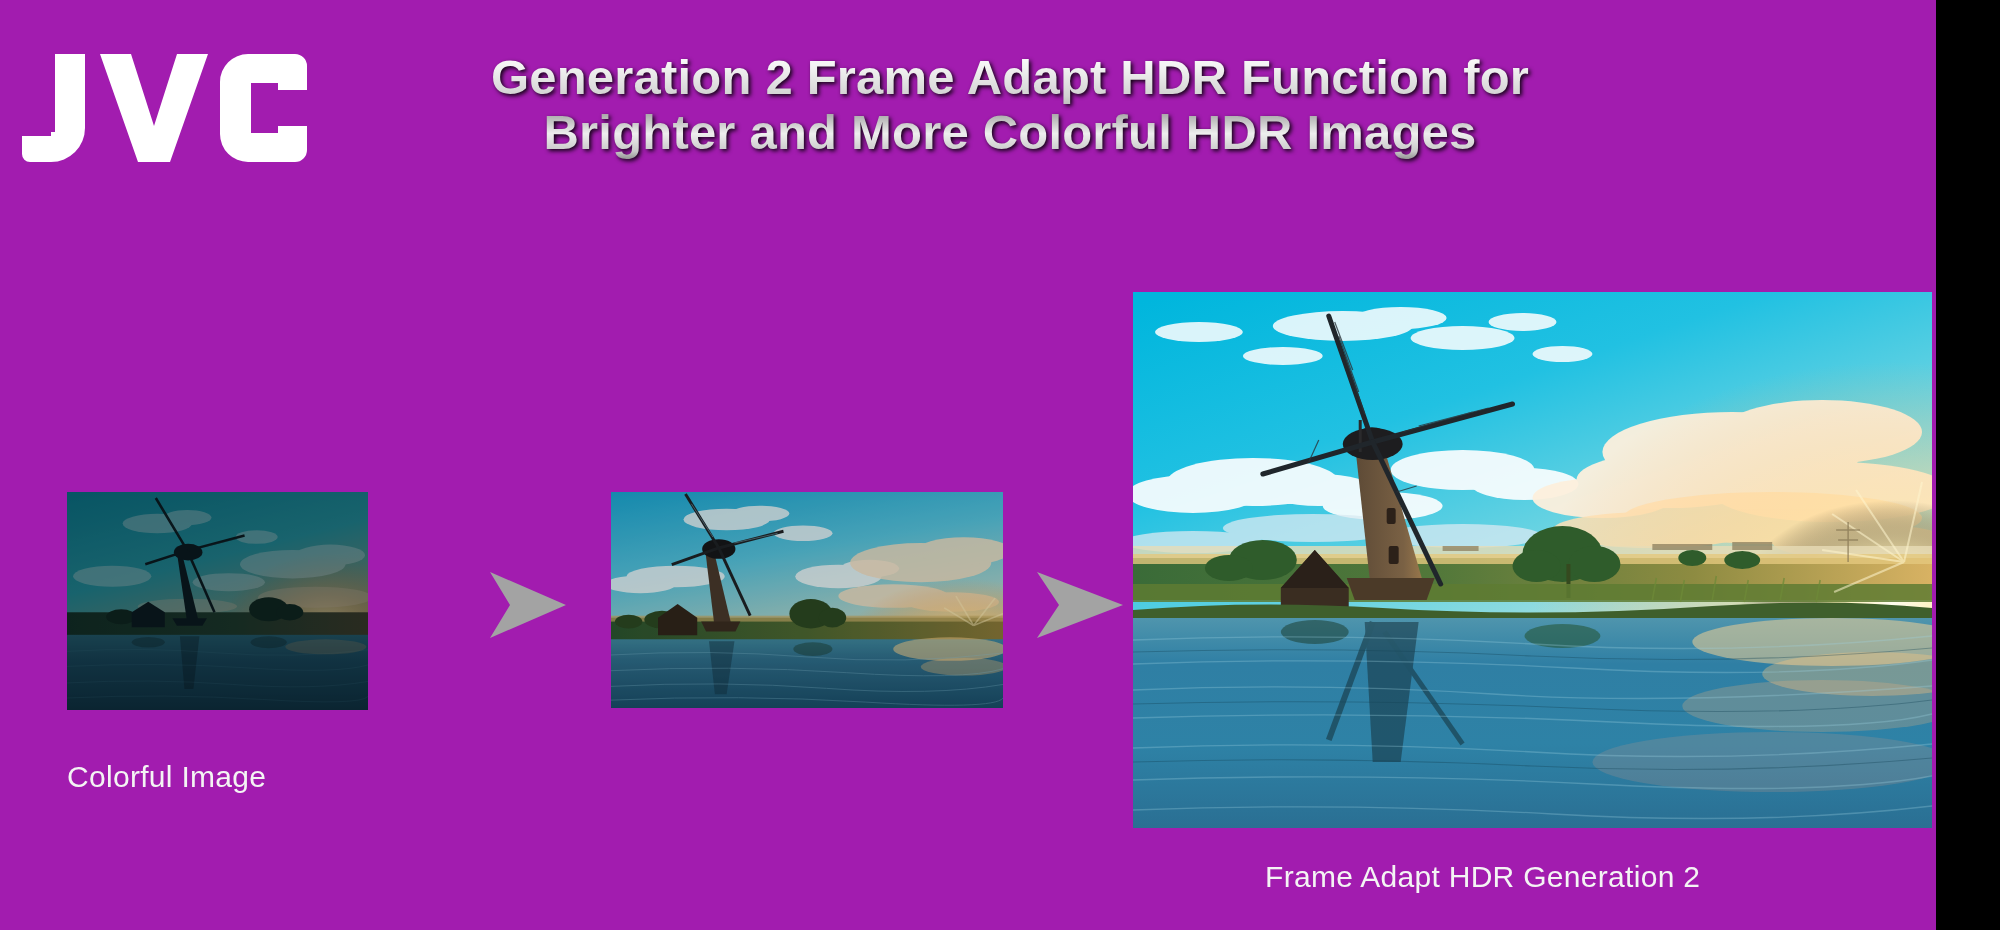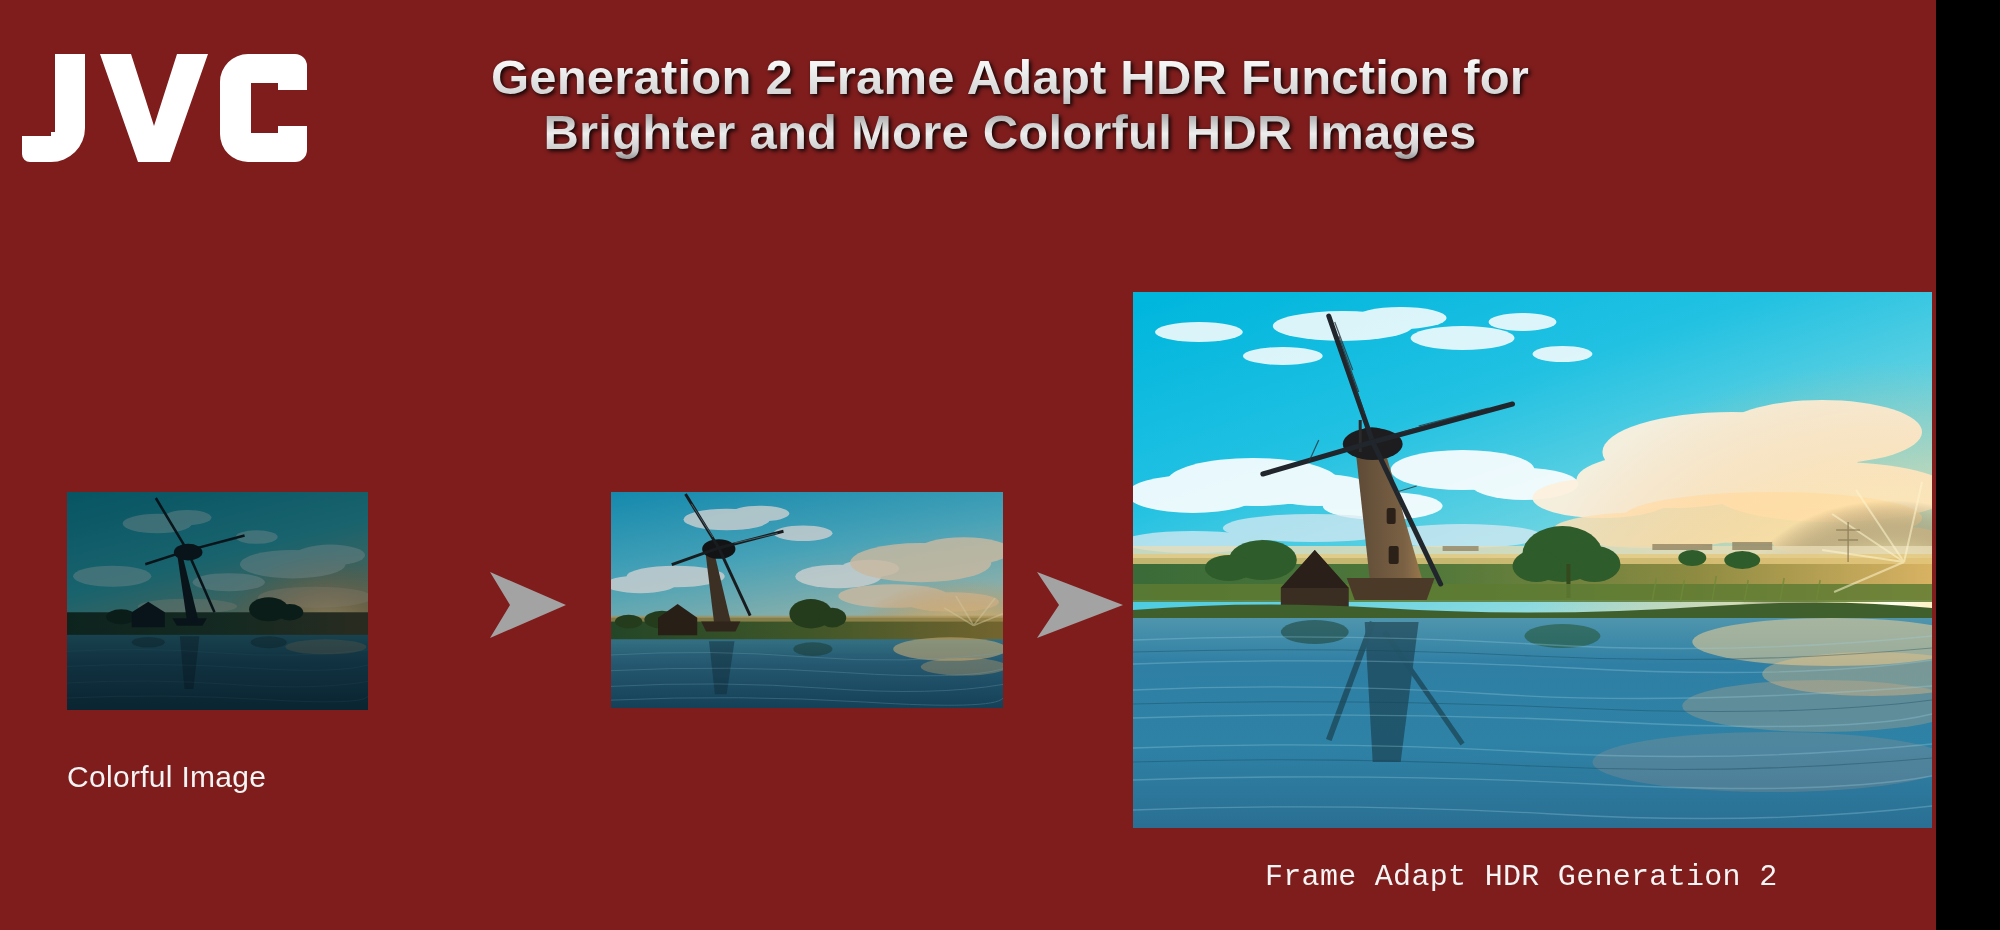--- a/index.html
+++ b/index.html
@@ -1,17 +1,17 @@
 <!DOCTYPE html>
 <html><head>
 <meta charset="utf-8">
 <style>
   html,body{margin:0;padding:0;background:#000;}
   body{width:2000px;height:930px;overflow:hidden;font-family:"Liberation Sans",sans-serif;}
-  .stage{position:relative;width:1936px;height:930px;background:#7f1d1d;}
+  .stage{position:relative;width:1936px;height:930px;background:#a21caf;}
 
   
   .logo{position:absolute;left:22px;top:48px;width:285px;height:120px;}
   .logo svg{display:block;}
 
   
   .headline{
     position:absolute; left:330px; top:50px; width:1360px;
     text-align:center; line-height:1.12;
     font-size:49px; font-weight:bold; letter-spacing:0.2px;
@@ -42,21 +42,21 @@
   .arrow svg{display:block;width:100%;height:100%;}
 
   
   .caption{
     position:absolute; color:#f4f4f4; font-size:30px;
     font-weight:400; letter-spacing:.3px; white-space:nowrap;
     font-family:"Liberation Sans",sans-serif;
   }
   #cap-original{left:67px;top:760px;}
   #cap-conventional{left:516px;top:760px;}
-  #cap-gen2{left:1265px;top:860px;font-family:Liberation Mono, monospace;}
+  #cap-gen2{left:1265px;top:860px;}
 </style>
 </head>
 <body>
 
 <div class="stage">
 
   <div class="logo" role="img">
     <svg viewBox="0 0 285 120" xmlns="http://www.w3.org/2000/svg" aria-label="JVC">
       <g fill="#ffffff">
 

